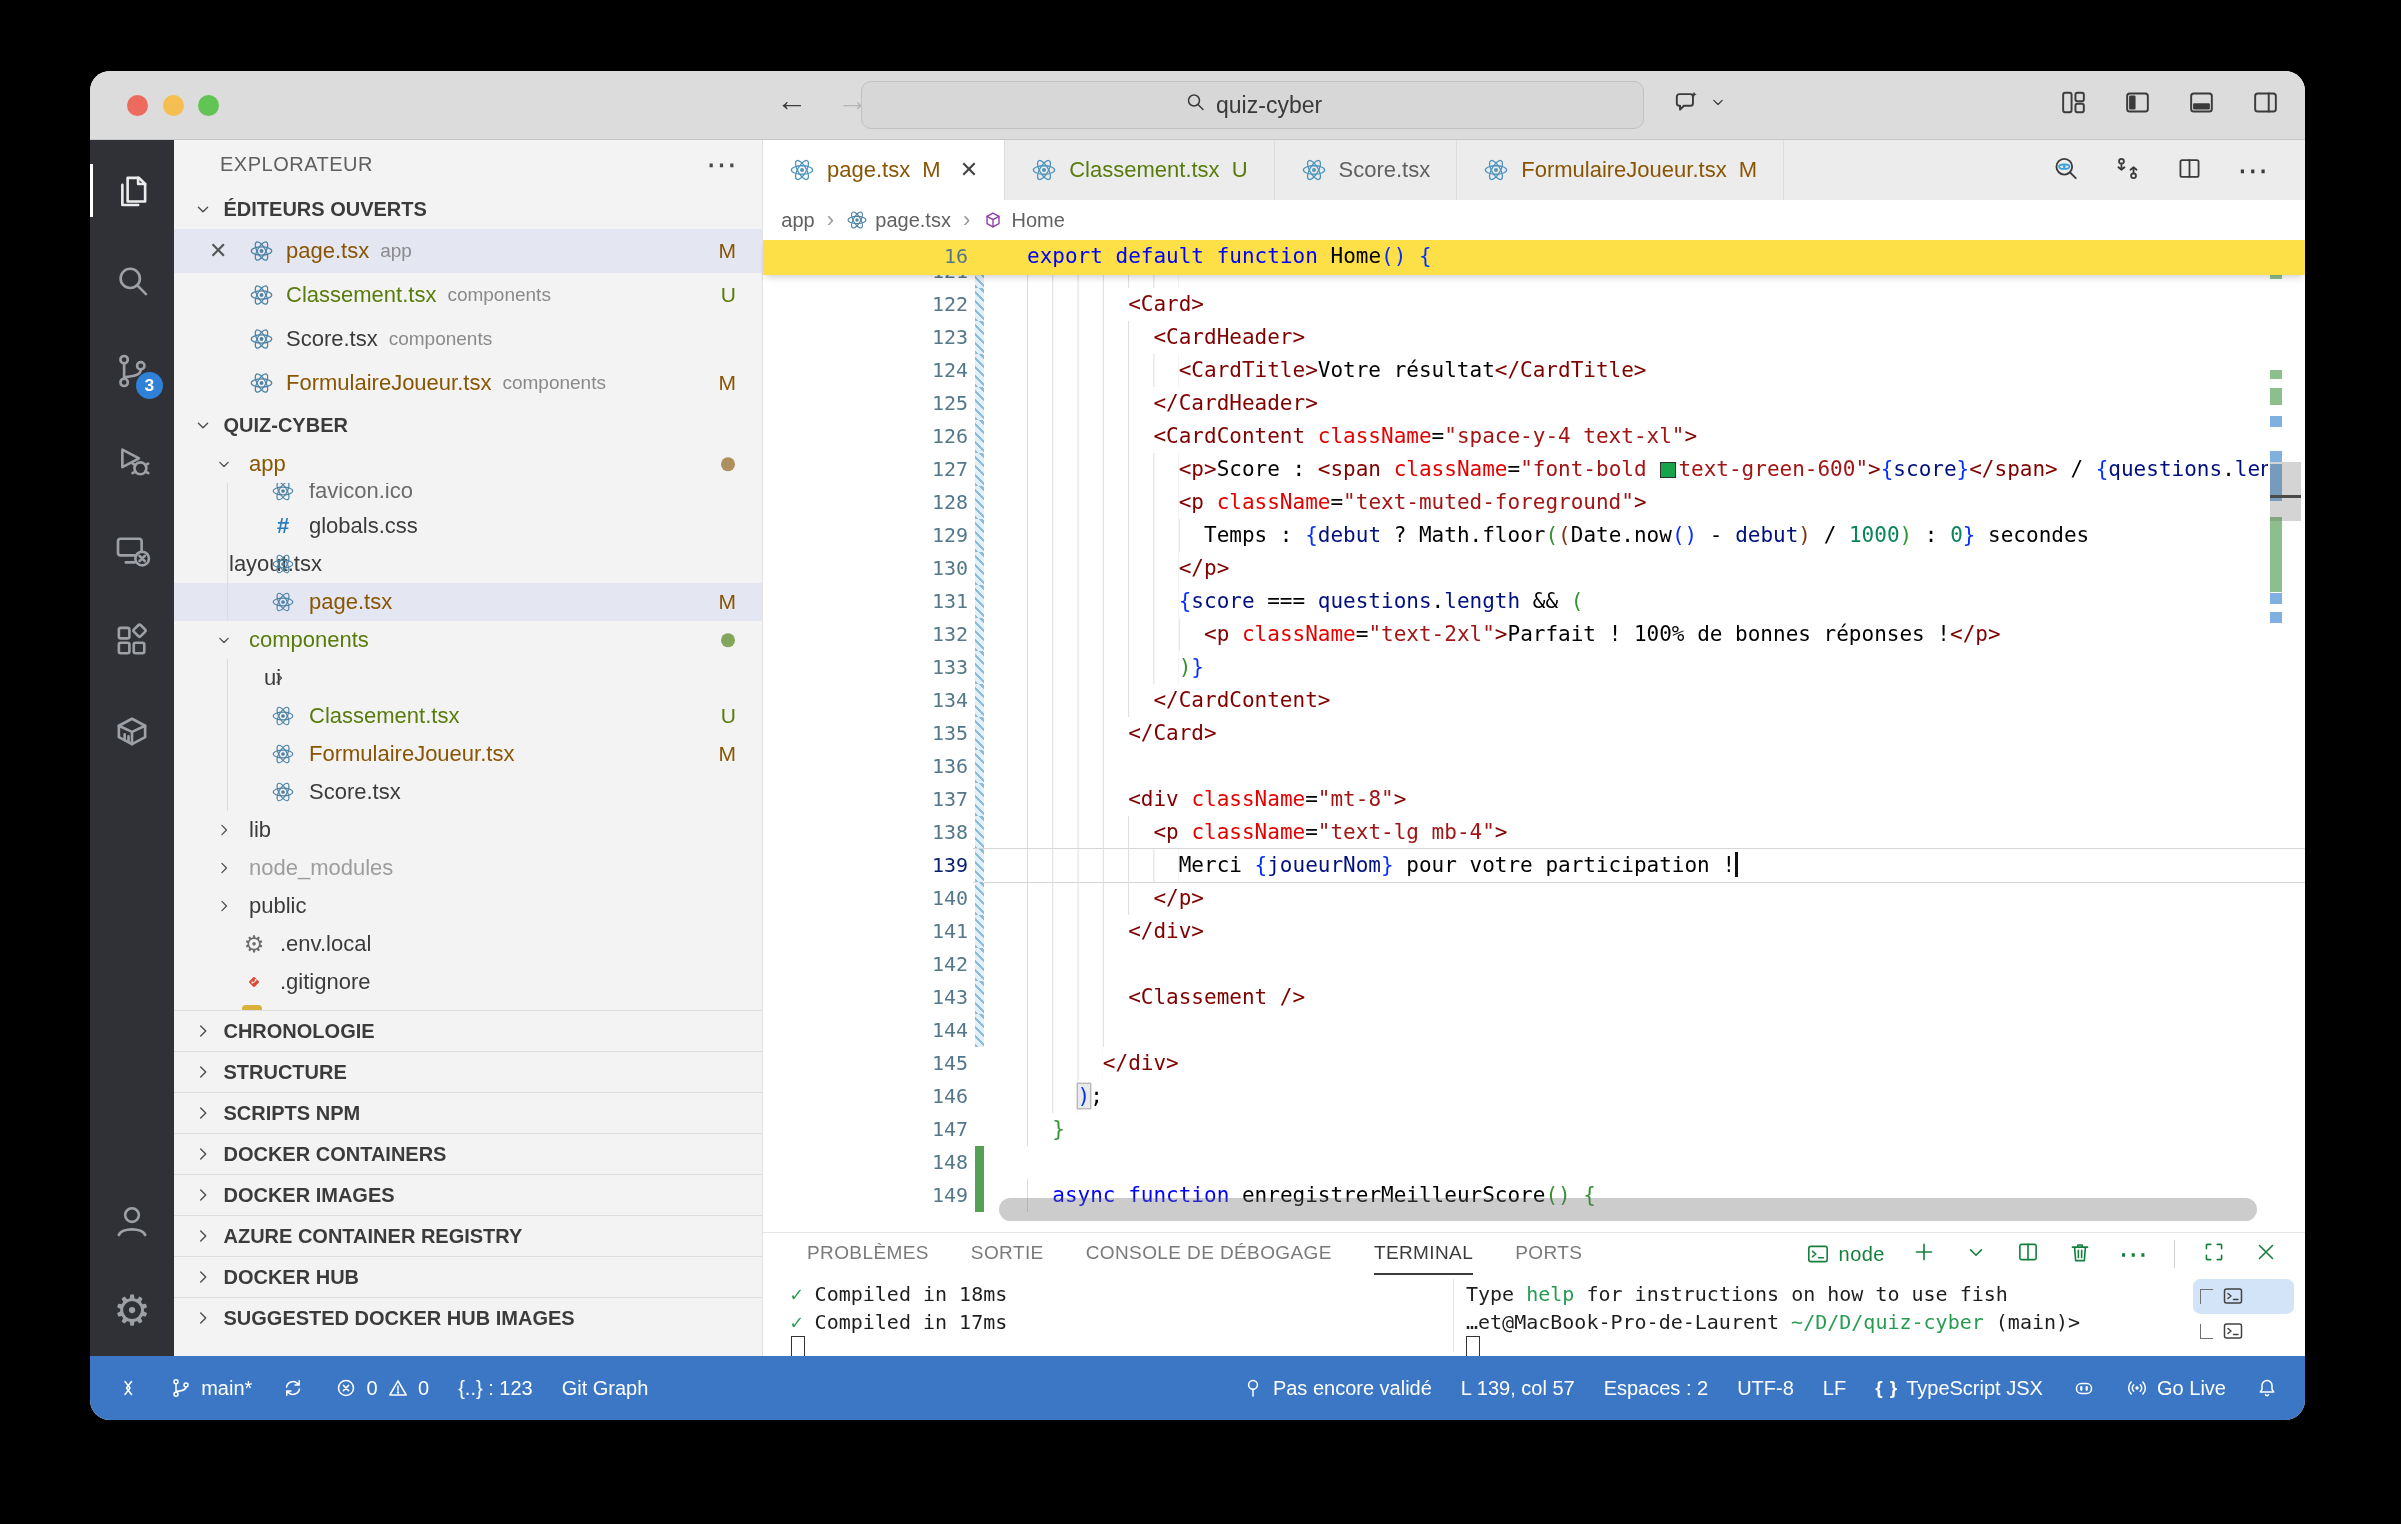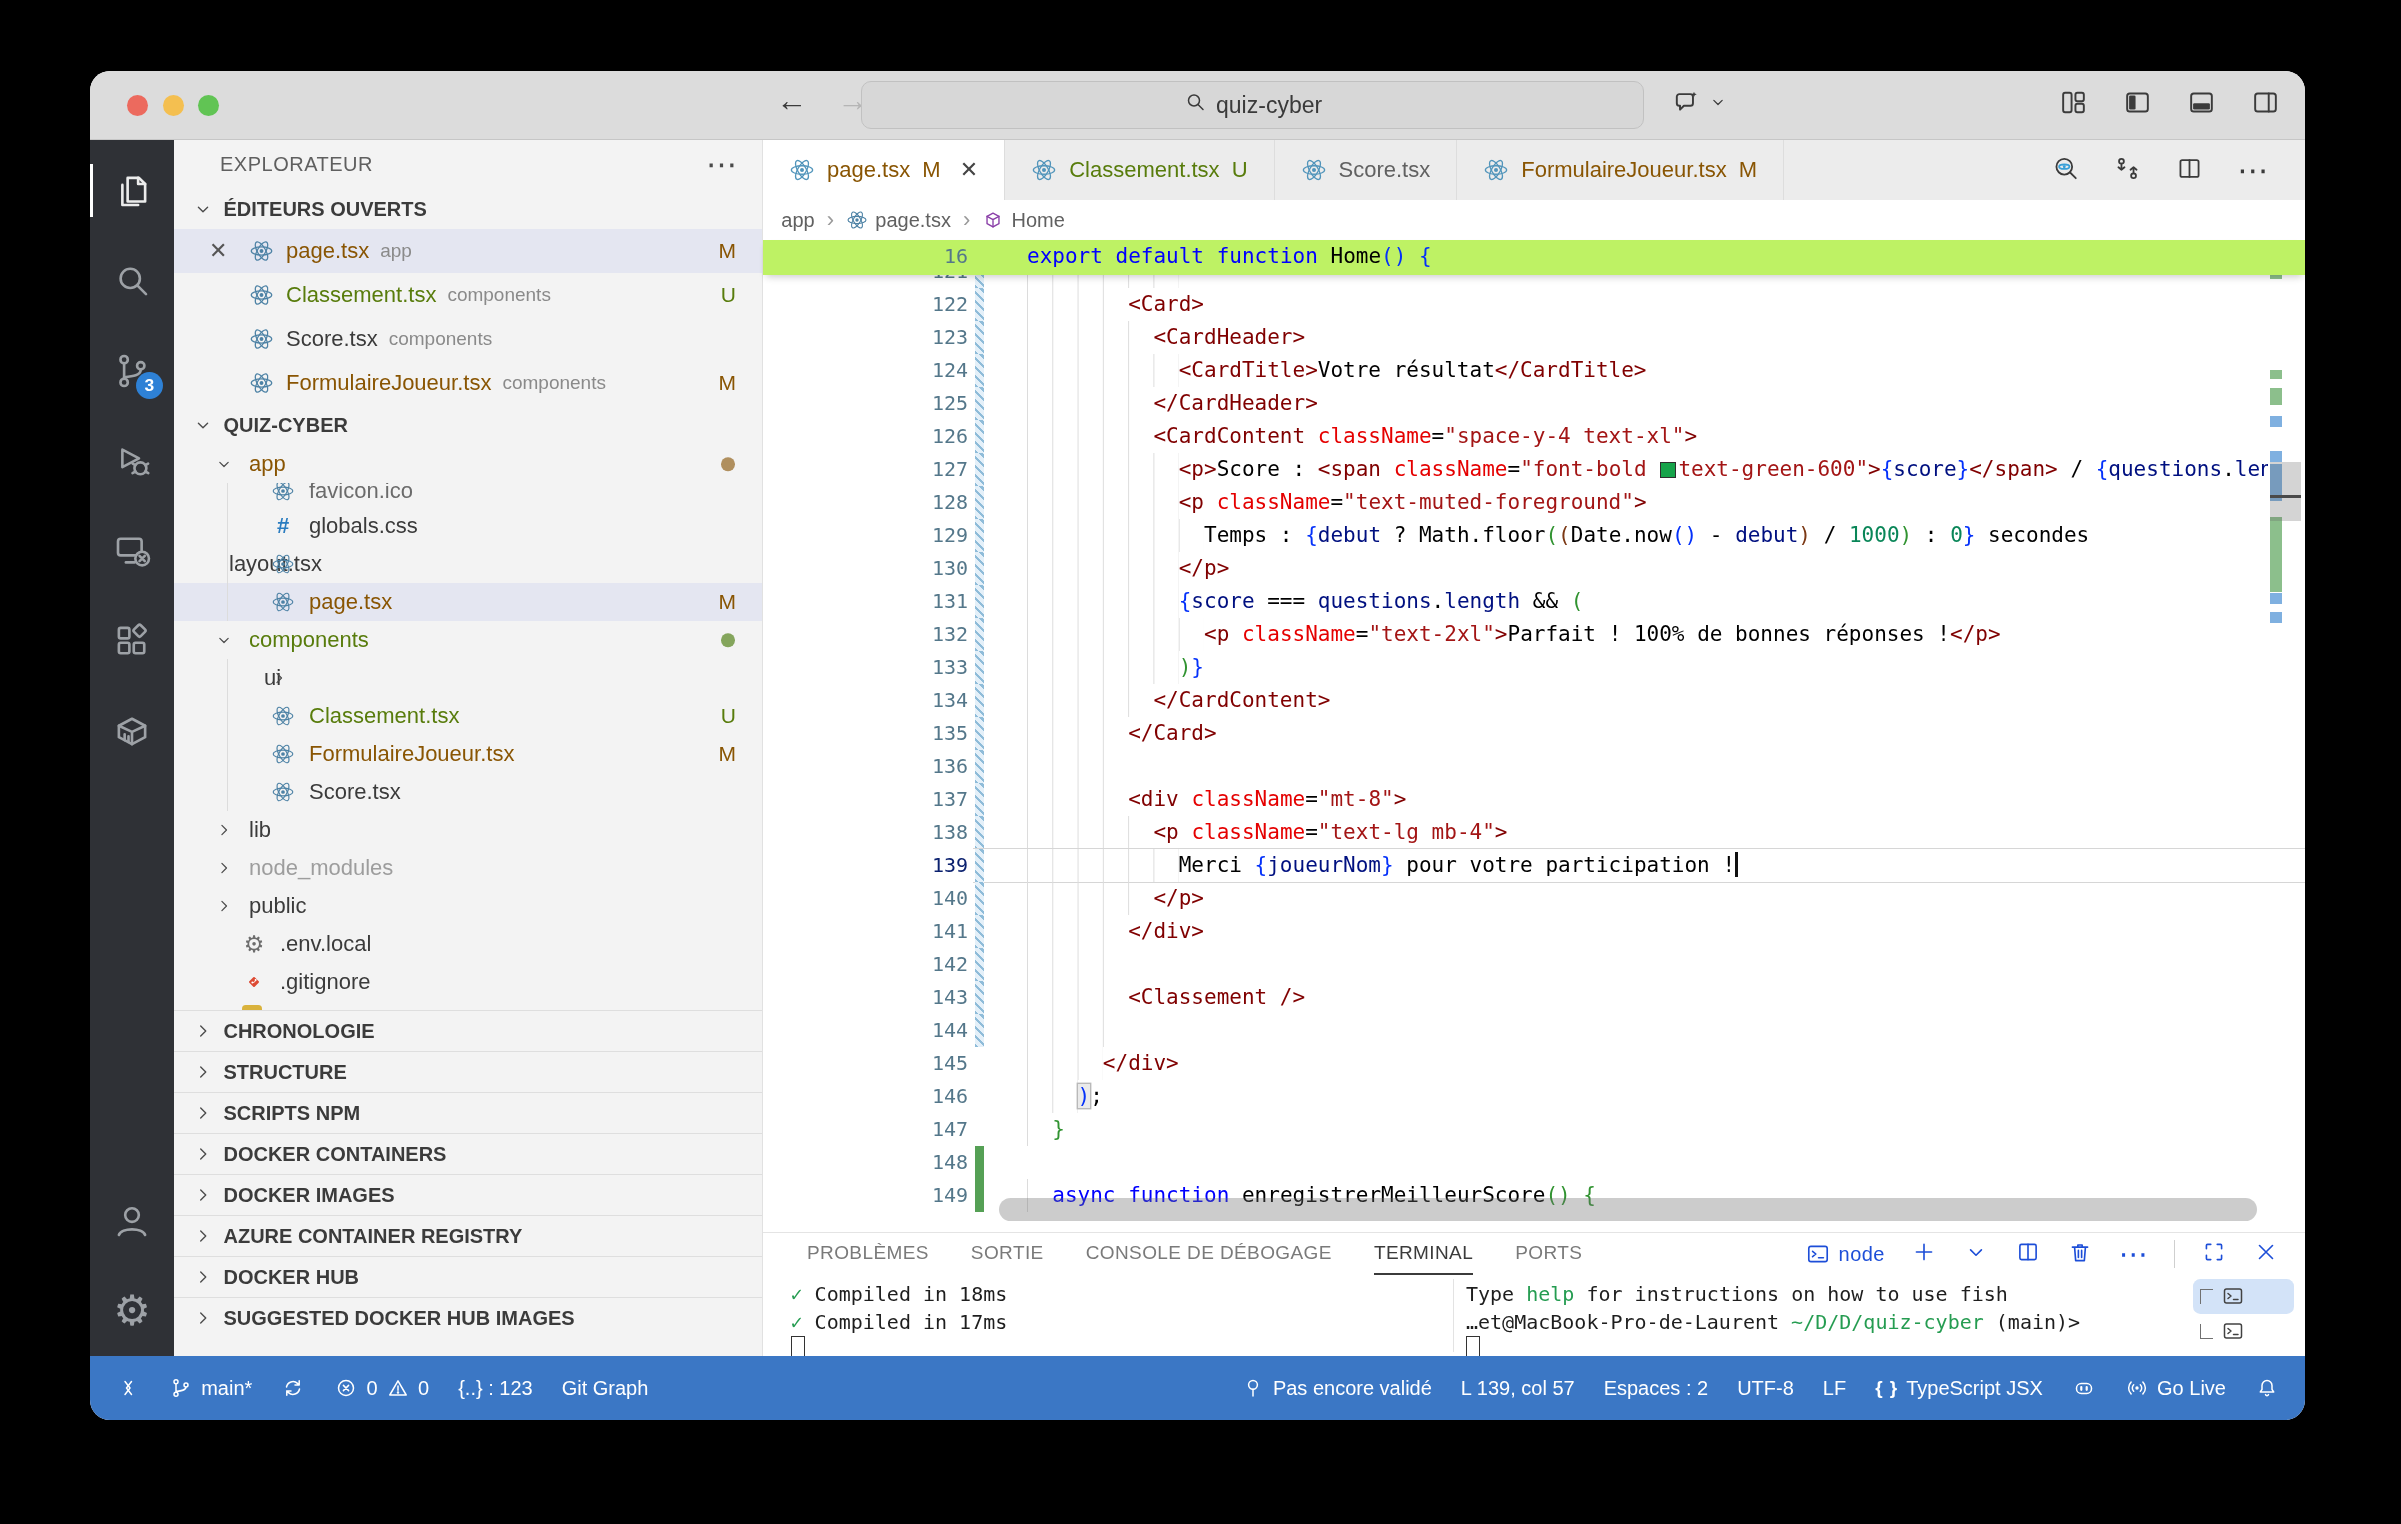--- a/index.html
+++ b/index.html
@@ -66,21 +66,21 @@
   .tab .x{font-size:22px;color:#444;margin-left:7.3px}
   .tab-actions{margin-left:auto;display:flex;align-items:center;gap:33px;padding-right:35px;color:#3b3b3b}
   .tab-actions svg{width:29px;height:29px}
   .tab-actions .ell{font-size:31px;letter-spacing:1.8px;color:#3b3b3b}
   .breadcrumb{height:40px;display:flex;align-items:center;padding-left:18.3px;gap:12px;font-size:20px;color:#616161;flex:none}
   .breadcrumb .sep{color:#9a9a9a;font-size:22px}
   .breadcrumb svg{width:22px;height:22px}
   .bc-item{display:flex;align-items:center;gap:7.3px}
 
   .codefont{font-family:"DejaVu Sans Mono",monospace;font-size:21px}
-  .sticky{height:35px;line-height:35px;position:relative;z-index:3;background:#bef264;box-shadow:0 4.6px 7.3px -2.7px rgba(0,0,0,.2);flex:none}
+  .sticky{height:35px;line-height:35px;position:relative;z-index:3;background:#fde047;box-shadow:0 4.6px 7.3px -2.7px rgba(0,0,0,.2);flex:none}
   .codewrap{flex:1;position:relative;overflow:hidden}
   .codelines{position:absolute;top:-20px;left:0;right:0}
   .crow{height:33px;line-height:33px;position:relative;white-space:pre}
   .ln{position:absolute;left:0;width:205px;text-align:right;color:#54778a;font-size:20px}
   .crow.cur .ln{color:#0b216f}
   .crow.cur::after{content:'';position:absolute;left:210px;right:0;top:-0.9px;bottom:-0.9px;border-top:1.8px solid #d6d6d6;border-bottom:1.8px solid #d6d6d6;pointer-events:none}
   .gut{position:absolute;left:212px;width:9.2px;top:0;height:100%}
   .gut.mod{background:repeating-linear-gradient(45deg,#8fbcd9 0 2.7px,#e4f0f9 2.7px 6.4px)}
   .gut.add{background:#55a055}
   .ct{position:absolute;left:264px;right:37px;overflow:hidden;height:100%}
@@ -97,21 +97,21 @@
   .omark{position:absolute;left:0;width:12px}
   .omark.g{background:#8cbf8c}.omark.b{background:#7fb0e0}
   .othumb{position:absolute;left:0;width:31px;background:rgba(100,100,100,.28)}
   .oline{position:absolute;left:0;width:31px;height:2.7px;background:#4a4a4a}
 
   
   .panel{height:123px;border-top:0.9px solid #e4e4e4;position:relative;flex:none;background:#fff}
   .ptabs{height:42px;display:flex;align-items:center;gap:42px;padding-left:44px;font-size:19px;letter-spacing:0.4px;color:#7a7a7a}
   .ptab{height:100%;display:flex;align-items:center;border-bottom:2.7px solid transparent;box-sizing:border-box}
   .ptab.active{color:#3b3b3b;border-bottom-color:#3b3b3b}
-  .pactions{margin-left:auto;display:flex;align-items:center;gap:26px;padding-right:26px;color:#1d4ed8;font-size:20px}
+  .pactions{margin-left:auto;display:flex;align-items:center;gap:26px;padding-right:26px;color:#15803d;font-size:20px}
   .pactions svg{width:26px;height:26px}
   .pactions .psep{width:0.9px;height:27.5px;background:#cfcfcf}
   .pnode{display:flex;align-items:center;gap:7.3px}
   .pcontent{position:absolute;top:42px;left:0;right:0;bottom:0;font-family:"DejaVu Sans Mono",monospace;font-size:20px;line-height:28px;overflow:hidden;color:#1e1e1e}
   .lpane{position:absolute;left:27.5px;top:4.6px;white-space:pre}
   .rpane{position:absolute;left:703px;top:4.6px;white-space:pre}
   .pdivider{position:absolute;left:690px;top:3.7px;bottom:3.7px;width:0.9px;background:#e3e3e3}
   .tgreen{color:#259c51}
   .tcur{display:inline-block;width:12px;height:23px;border:1.8px solid #333;vertical-align:-4.6px}
   .tlist{position:absolute;right:11px;top:3.7px;width:101px}

